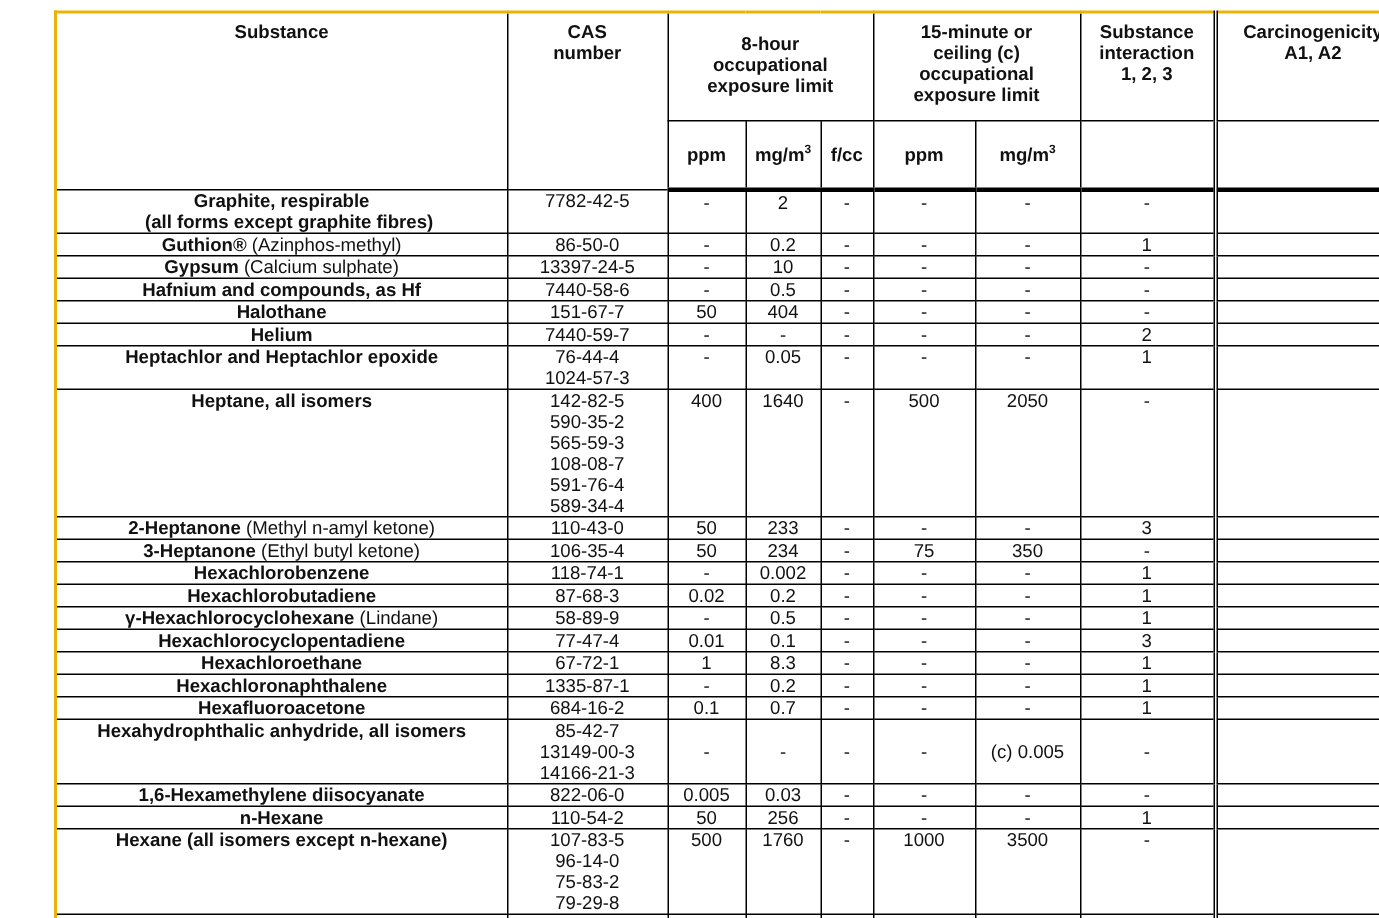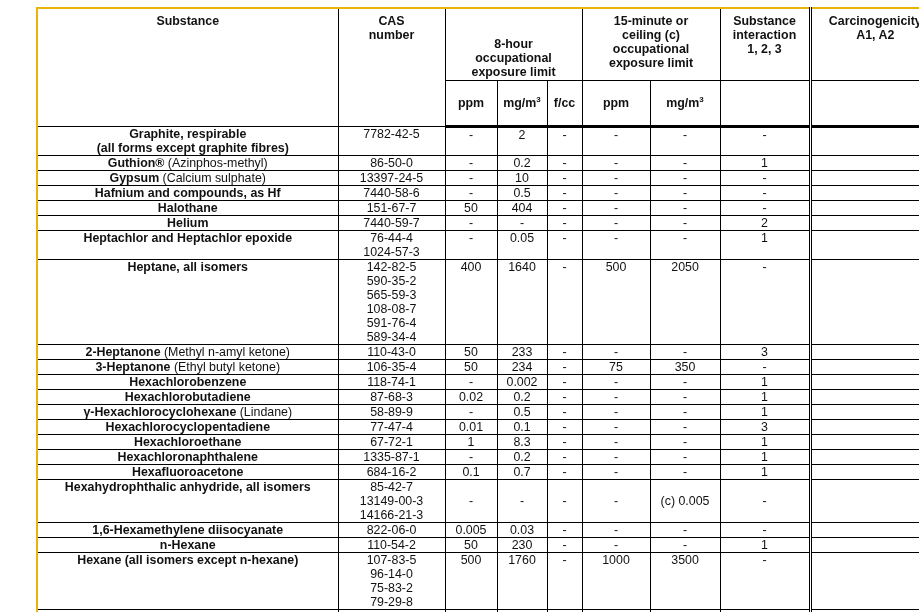--- a/index.html
+++ b/index.html
@@ -34,21 +34,21 @@
     <col style="width:90px">
     <col style="width:130px">
   </colgroup>
   <thead>
     <tr class="h1" style="height:72px">
       <th rowspan="2">Substance</th>
       <th rowspan="2">
           <span class="cas-line">CAS</span>
           <span class="cas-line">number</span>
         </th>
-      <th colspan="3" style="padding-top:28px">
+      <th colspan="3" style="padding-top:13px">
           <span class="cas-line">8-hour</span>
           <span class="cas-line">occupational</span>
           <span class="cas-line">exposure limit</span>
         </th>
       <th colspan="2">
           <span class="cas-line">15-minute or</span>
           <span class="cas-line">ceiling (c)</span>
           <span class="cas-line">occupational</span>
           <span class="cas-line">exposure limit</span>
         </th>
@@ -327,21 +327,21 @@
         <td class="c">-</td>
         <td class="c">-</td>
         <td class="c dbl"></td>
       </tr>
       <tr>
         <td class="sub"><span class="b">n-Hexane</span></td>
         <td class="c">
           <span class="cas-line">110-54-2</span>
         </td>
         <td class="c">50</td>
-        <td class="c">230</td>
+        <td class="c">256</td>
         <td class="c">-</td>
         <td class="c">-</td>
         <td class="c">-</td>
         <td class="c">1</td>
         <td class="c dbl"></td>
       </tr>
       <tr>
         <td class="sub"><span class="b">Hexane (all isomers except n-hexane)</span></td>
         <td class="c">
           <span class="cas-line">107-83-5</span>

